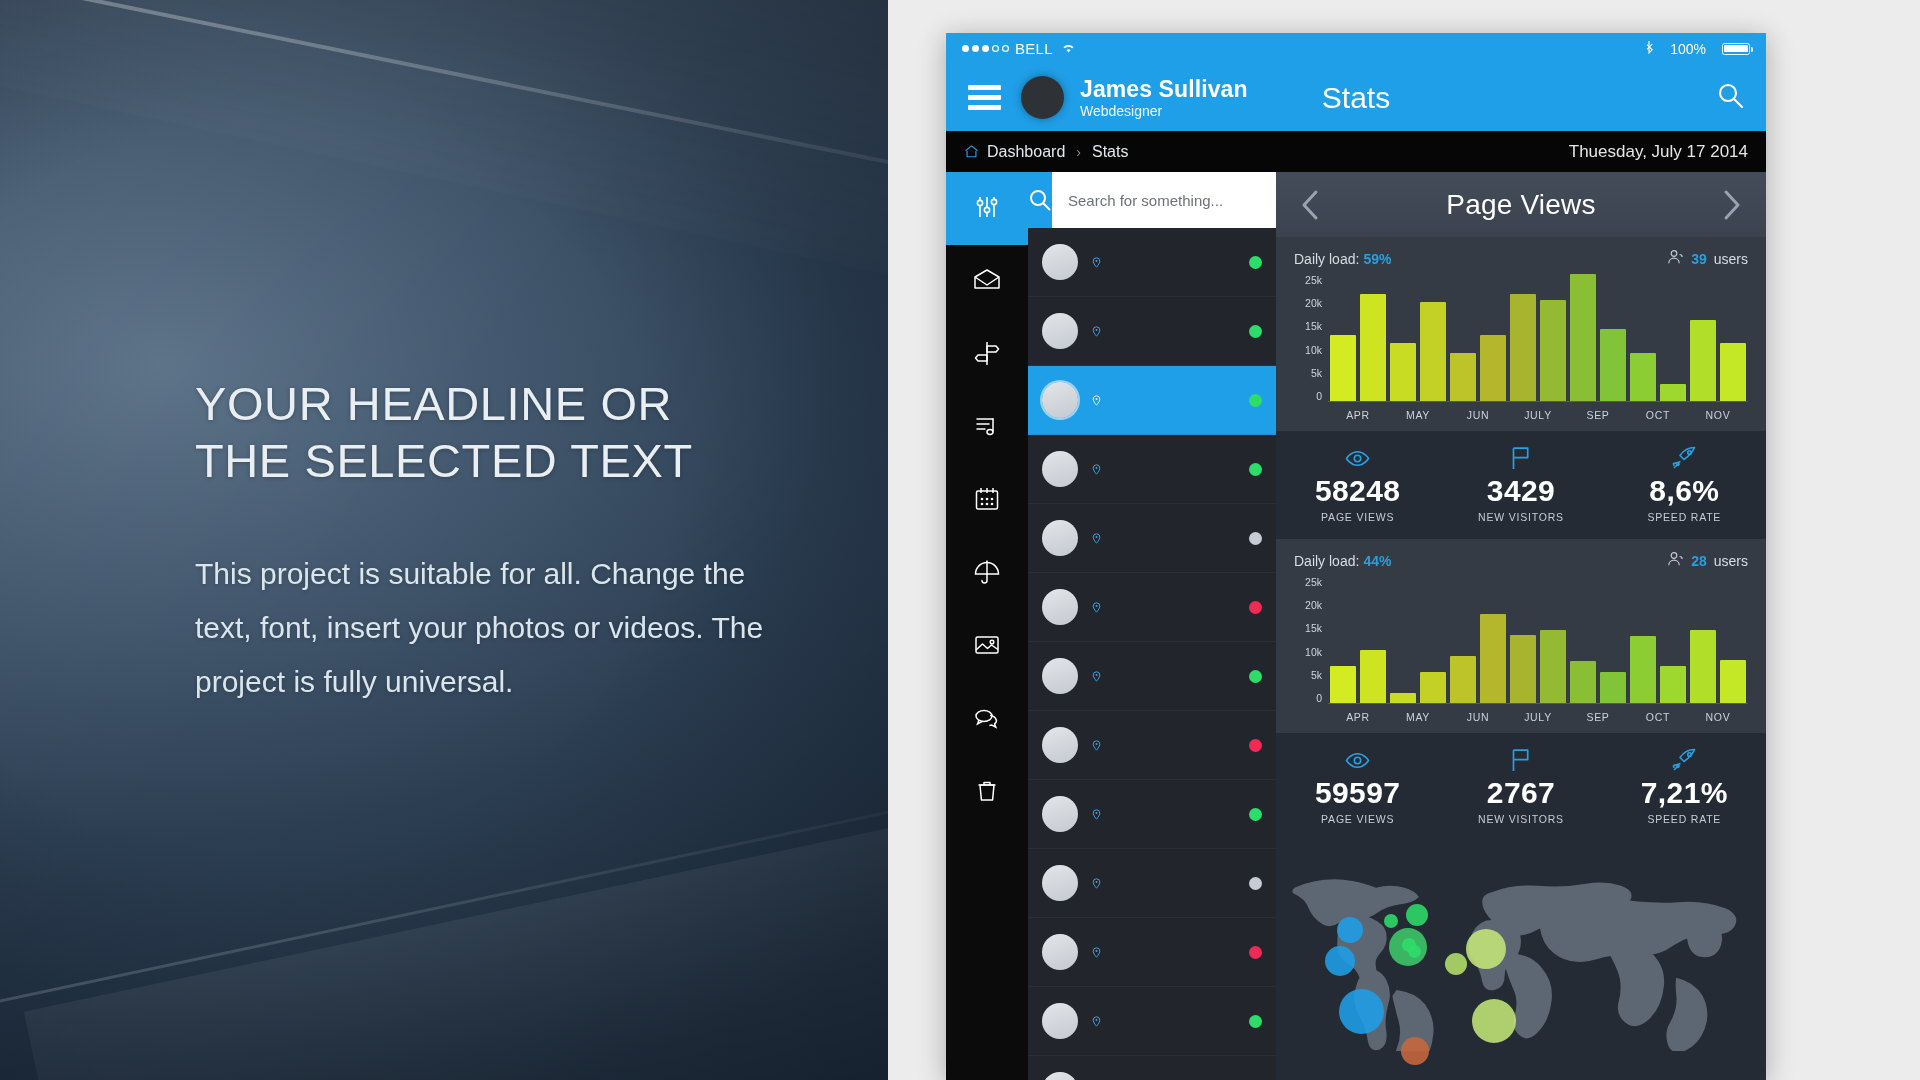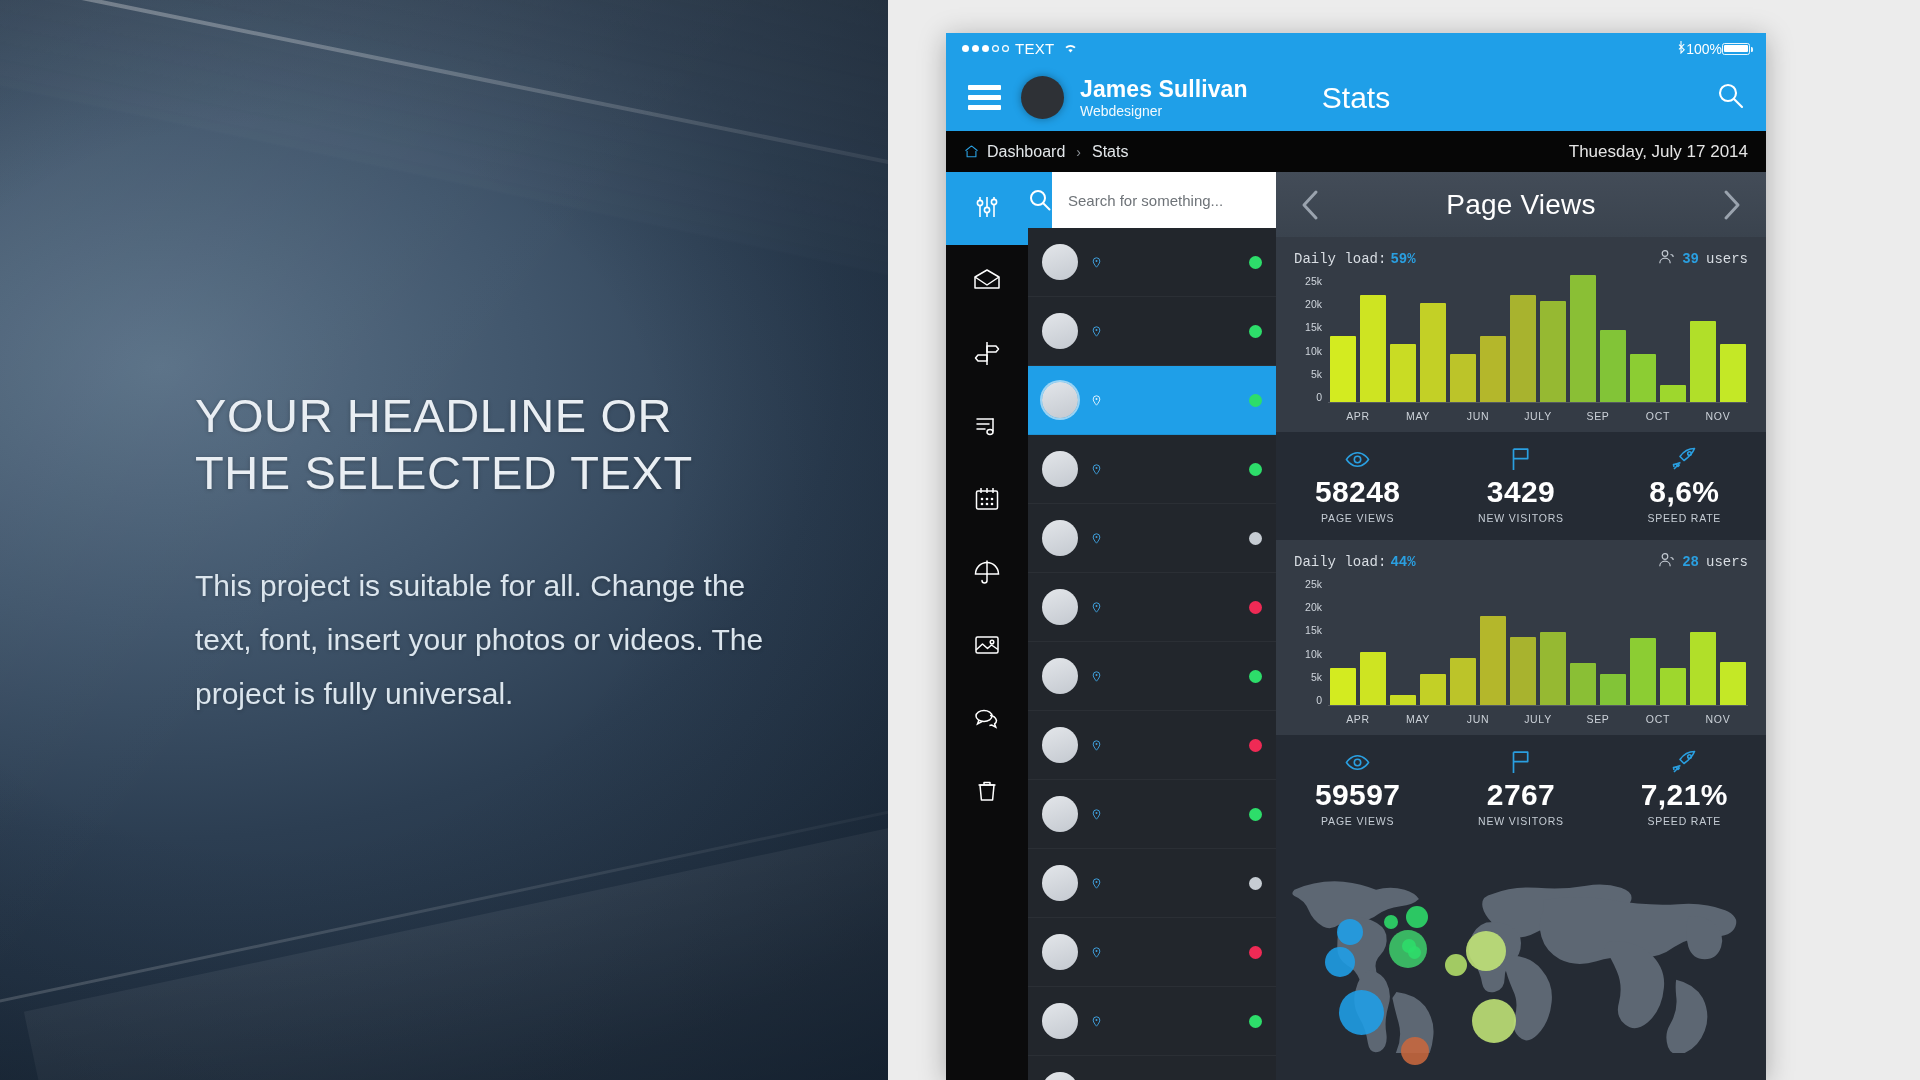--- a/index.html
+++ b/index.html
@@ -37,21 +37,21 @@
   .promo .glare4 {
     position:absolute; left:40px; top:905px; width:1000px; height:260px;
     background:linear-gradient(180deg, rgba(255,255,255,0.07), rgba(255,255,255,0));
     transform:rotate(-12deg);
   }
   .promo .vign {
     position:absolute; inset:0;
     background:radial-gradient(ellipse 1000px 900px at 30% 45%, rgba(0,0,0,0) 40%, rgba(10,20,32,0.55) 100%);
   }
 
-  .promo-content { position:absolute; left:195px; top:375px; width:640px;margin-top:12px; }
+  .promo-content { position:absolute; left:195px; top:375px; width:640px; }
   .headline {
     font-size:47px; line-height:57px; letter-spacing:0.6px;
     color:#e9eef3; font-weight:300; white-space:pre-line;
     text-shadow:0 1px 4px rgba(0,0,0,0.25);
   }
   .subcopy {
     margin-top:58px; font-size:30px; line-height:54px;
     color:#dbe5ed; font-weight:300; max-width:600px;
     text-shadow:0 1px 4px rgba(0,0,0,0.22);
   }
@@ -77,21 +77,21 @@
   .dots { display:flex; gap:3px; align-items:center; }
   .dots i { width:7px; height:7px; border-radius:50%; background:#fff; display:block; }
   .dots i.off { background:transparent; box-shadow:inset 0 0 0 1.2px #fff; }
   .carrier { font-size:15px; letter-spacing:0.3px; }
   .wifi { display:inline-block; margin-left:2px; }
   .sb-center {
     position:absolute; left:0; right:0; text-align:center;
     font-size:15px; font-weight:bold; letter-spacing:0.2px;
   }
   .sb-right {
-    margin-left:auto; display:flex; align-items:center; gap:0;
+    margin-left:auto; display:flex; align-items:center; gap:16px;
     font-size:14px; position:relative; z-index:2;
   }
   .batt {
     width:28px; height:12px; border:1.4px solid rgba(255,255,255,0.9);
     border-radius:2.5px; position:relative; padding:1.4px;
   }
   .batt::after {
     content:""; position:absolute; right:-4px; top:3px; width:2.4px; height:5px;
     background:rgba(255,255,255,0.9); border-radius:0 1.5px 1.5px 0;
   }
@@ -203,21 +203,20 @@
     position:absolute; left:0; right:0; text-align:center;
     font-size:28px; color:#ffffff; font-weight:400; letter-spacing:0.2px;
   }
   .arrow { color:#9aa3ae; cursor:pointer; position:relative; z-index:2; font-size:0; }
   .arrow.right { margin-left:auto; }
 
   .chartcard { background:#343b45; padding:12px 18px 10px 18px; }
   .chart-meta {
     display:flex; align-items:center; font-size:14px; color:#d8dde3;
     margin-bottom:6px;
-    font-family:Liberation Mono, monospace;
   }
   .chart-meta .hl { color:#2a9fe0; font-weight:bold; margin-left:4px; }
   .chart-users { margin-left:auto; display:flex; align-items:center; gap:7px; }
   .chart-users .num { color:#2a9fe0; font-weight:bold; }
   .chart-users .txt { color:#d8dde3; }
 
   .plot { display:flex; height:128px; }
   .yaxis {
     width:34px; flex:0 0 34px; display:flex; flex-direction:column;
     justify-content:space-between; align-items:flex-end;
@@ -271,21 +270,21 @@
 
     <div class="statusbar">
       <div class="sb-left">
         <span class="dots">
           <i></i>
             <i></i>
             <i></i>
             <i class="off"></i>
             <i class="off"></i>
         </span>
-        <span class="carrier">TEXT</span>
+        <span class="carrier">BELL</span>
         <span class="wifi">
           <svg width="15" height="12" viewBox="0 0 15 12">
               <path d="M7.5 10.6 5.3 8.1a3.6 3.6 0 0 1 4.4 0zM3.6 6.3a6.1 6.1 0 0 1 7.8 0l1.2-1.4a8 8 0 0 0-10.2 0z" fill="#fff"></path>
             </svg>
         </span>
       </div>
       <div class="sb-right">
         <span>
           <svg width="9" height="14" viewBox="0 0 9 14">
               <path d="M4 1v12l3.2-3.2L2 4.6M2 9.4l5.2-5.2" stroke="#fff" stroke-width="1.1" fill="none"></path>

